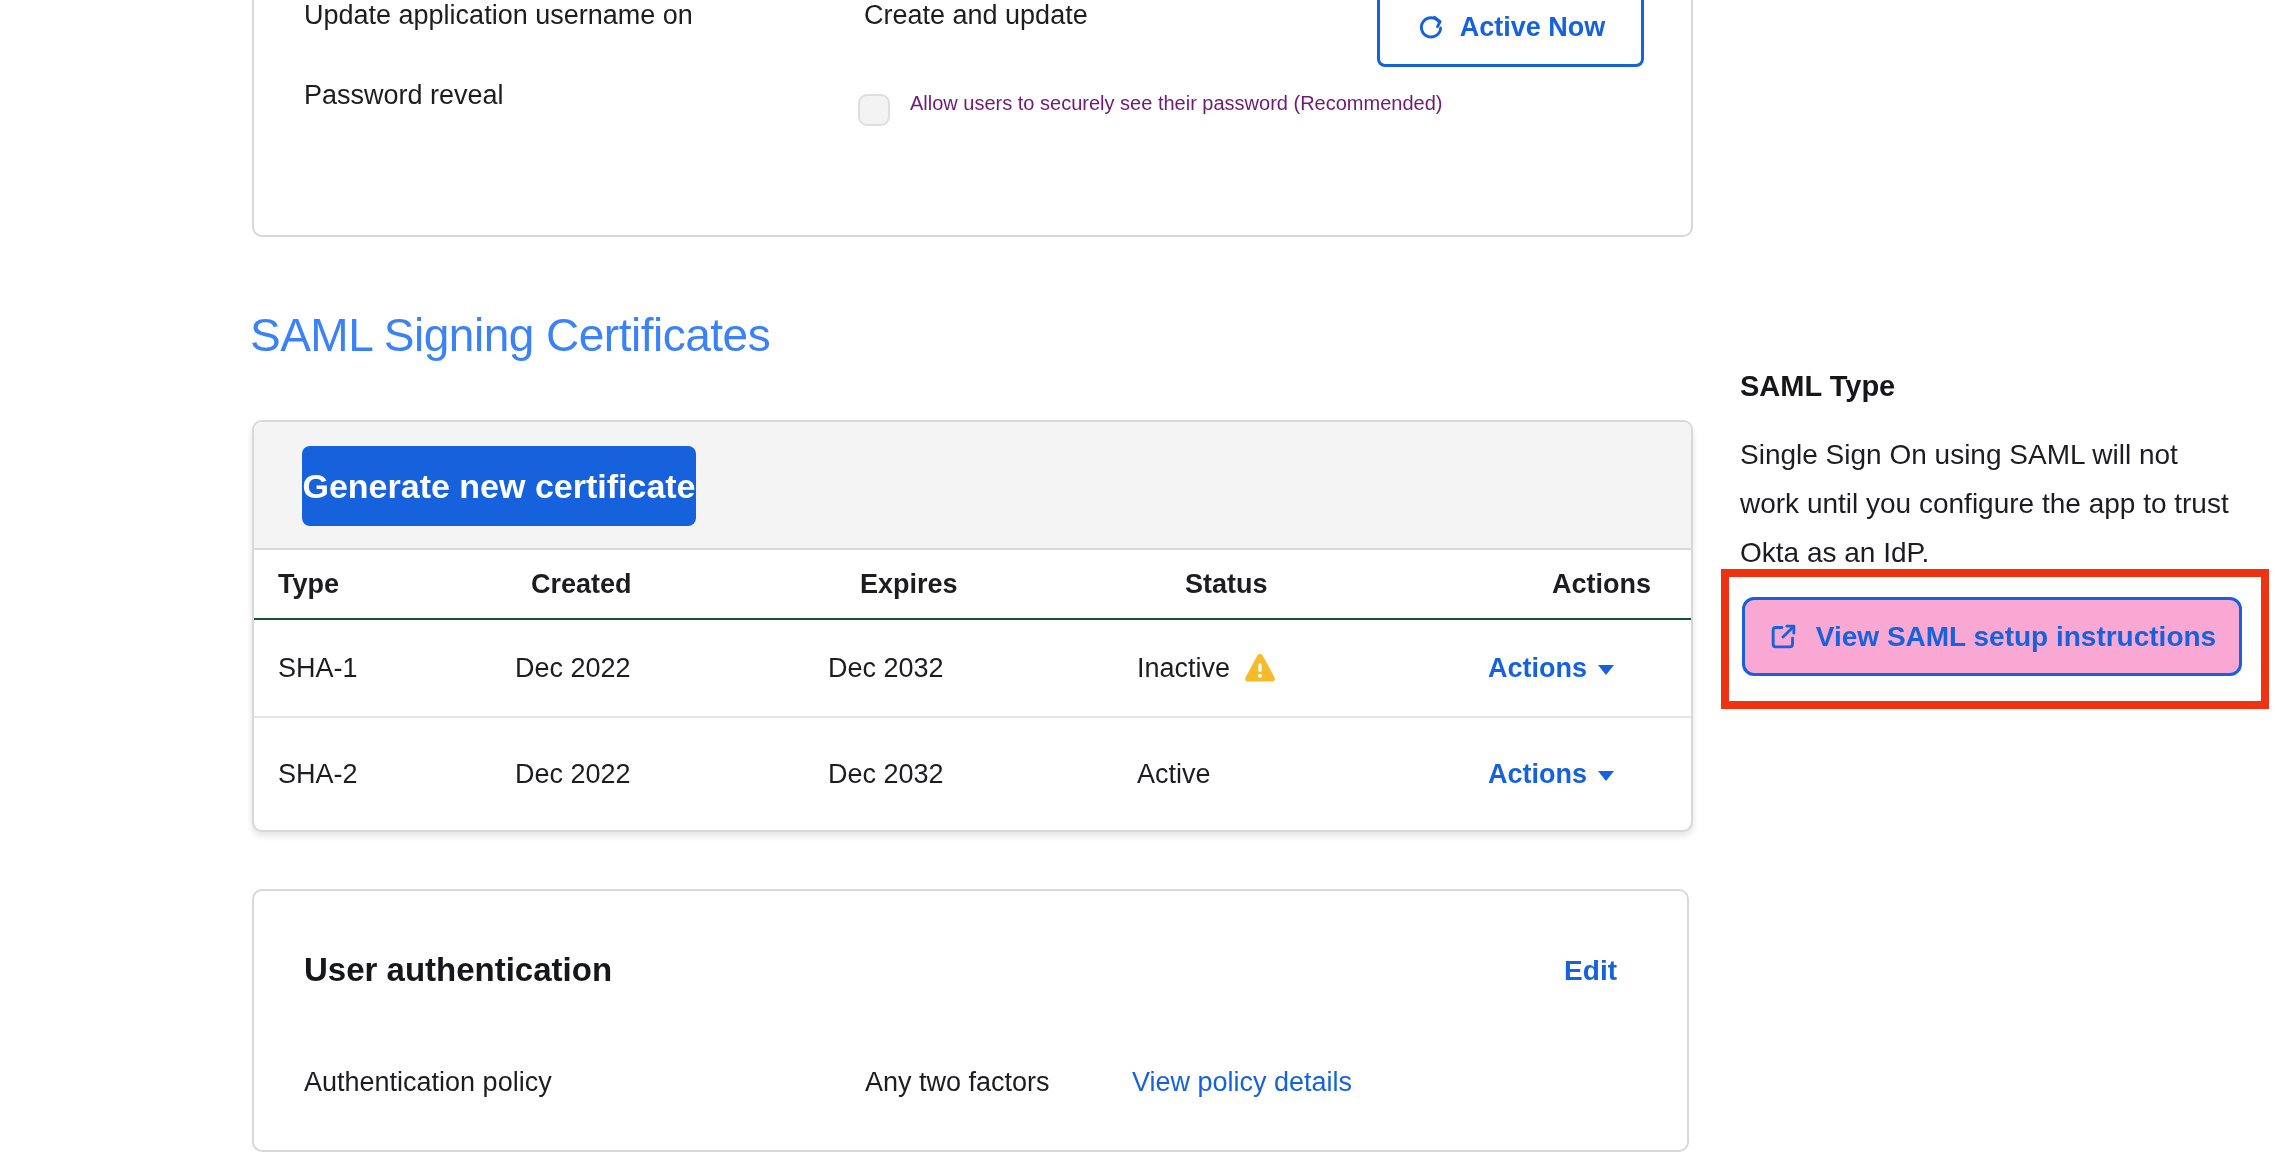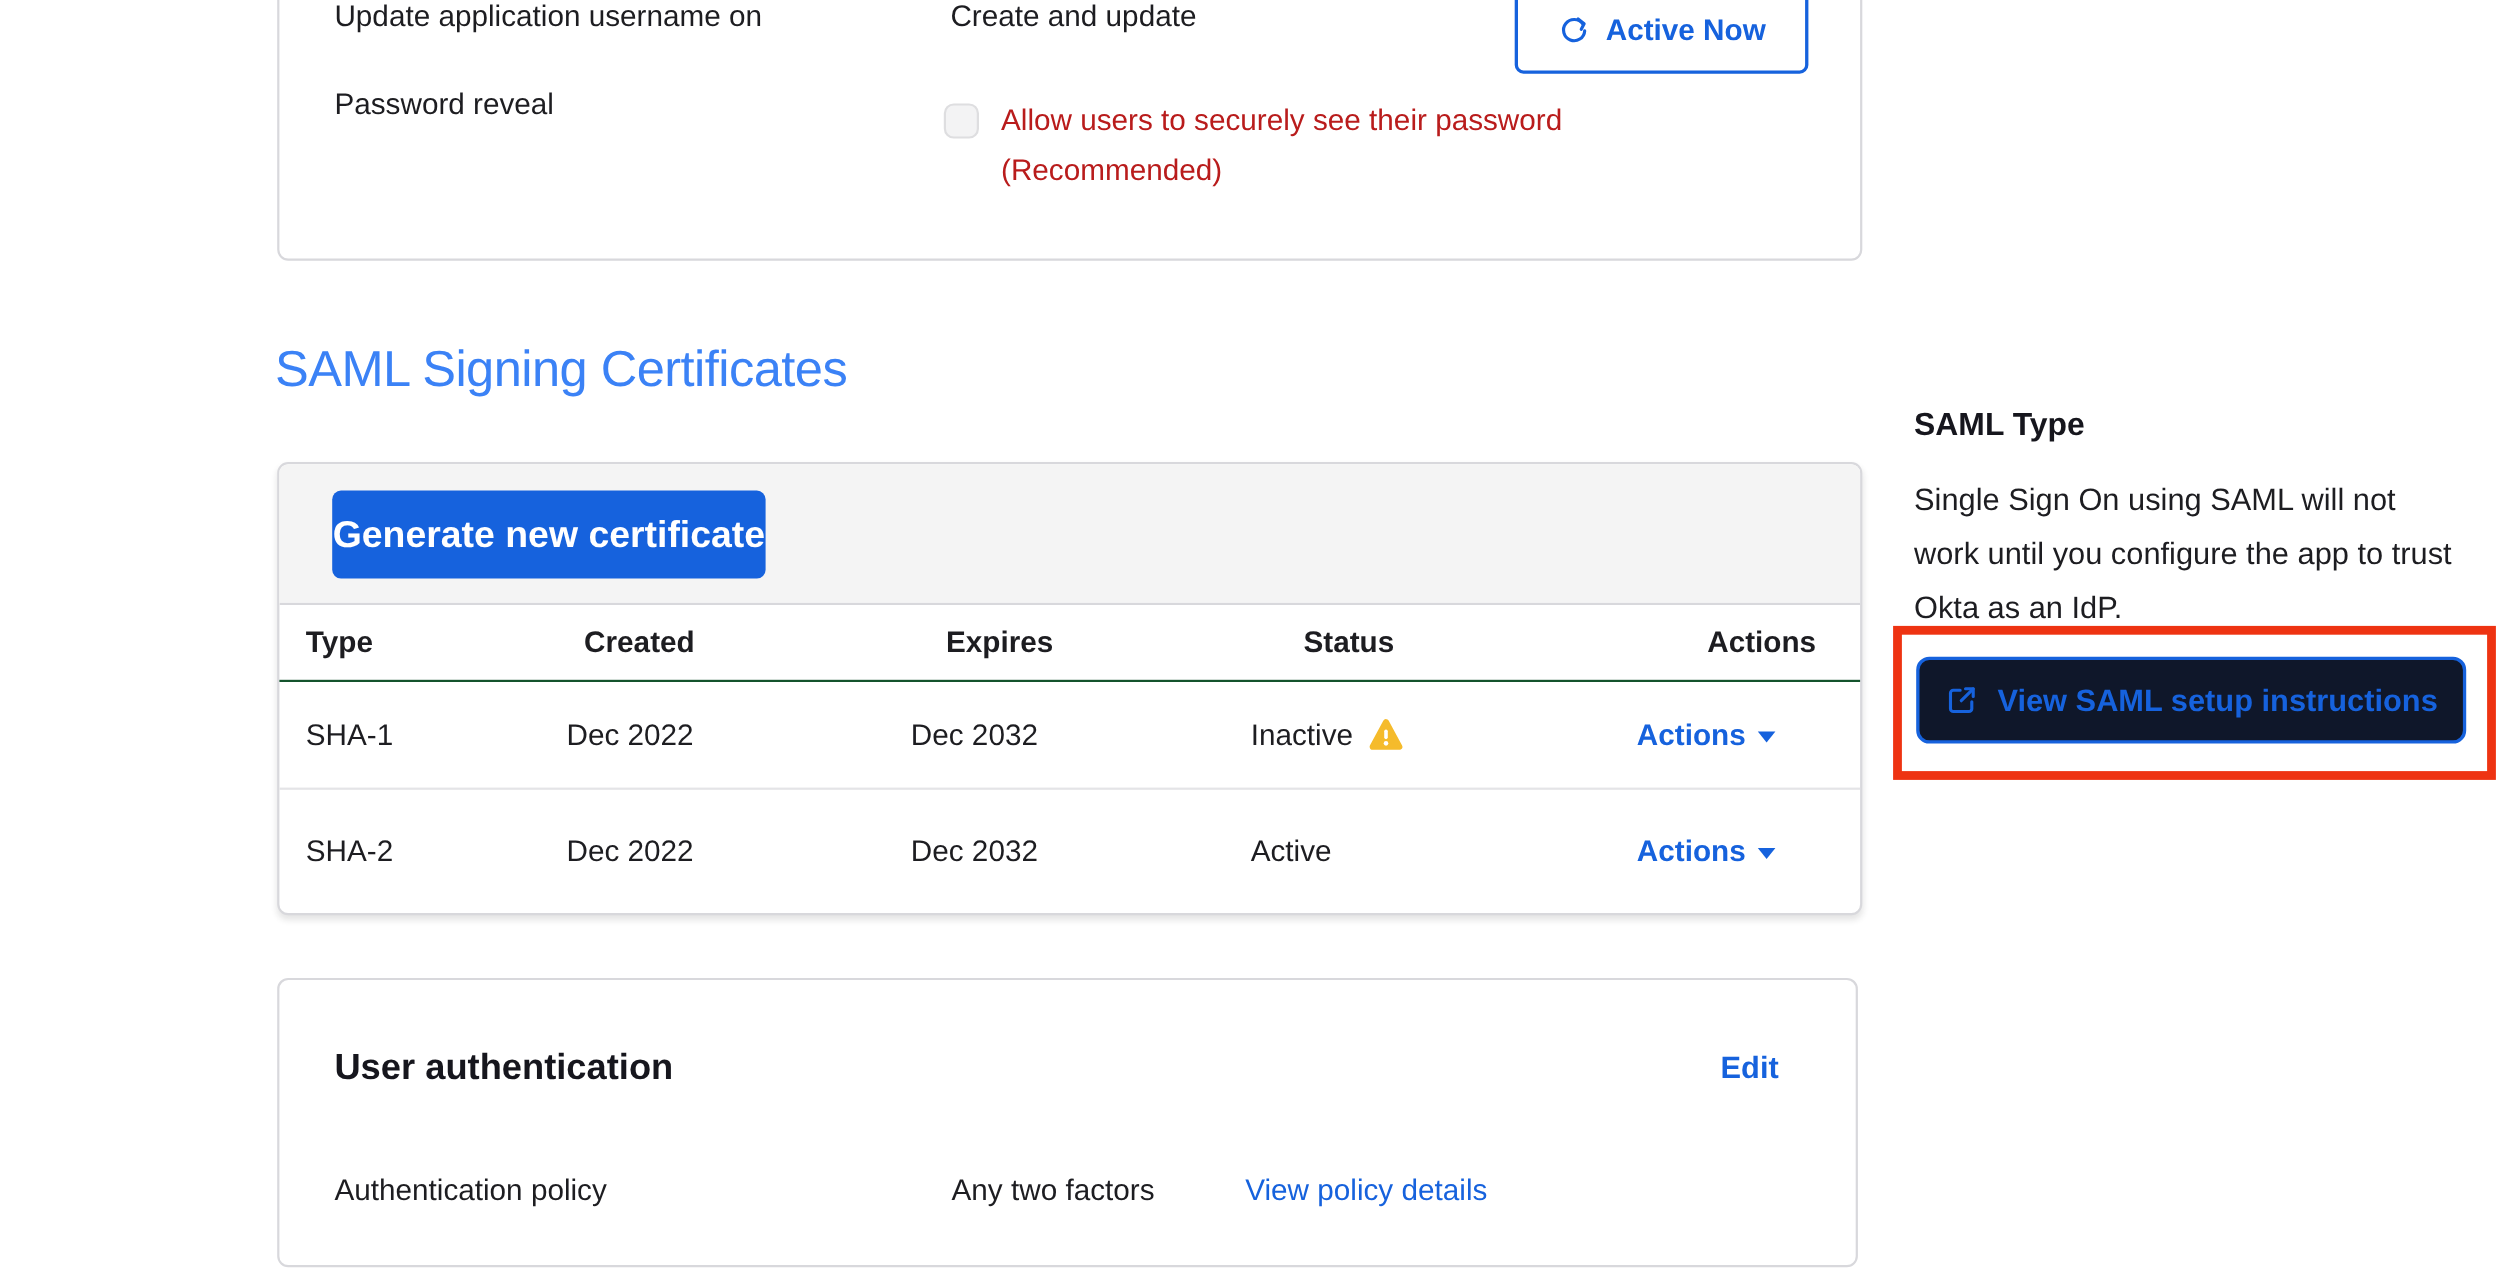--- a/index.html
+++ b/index.html
@@ -29,21 +29,21 @@
     border: 3px solid #1662dd; border-radius: 8px; background: #fff;
     color: #1662dd; font-weight: bold; font-size: 27px; cursor: pointer;
   }
   #password-reveal-label { left: 50px; top: 138px; }
   #password-reveal-checkbox {
     position: absolute; left: 604px; top: 152px; width: 32px; height: 32px;
     background: #f3f3f4; border: 2px solid #dedee0; border-radius: 9px; cursor: pointer;
   }
   #password-reveal-text {
     position: absolute; left: 656px; top: 144px; width: 600px;
-    font-size: 27px; line-height: 46px; color: #b91c1c;
+    font-size: 20px; line-height: 34px; color: #701a75;
   }
 
   
   #cert-heading {
     position: absolute; left: 250px; top: 292px;
     font-size: 46px; font-weight: normal; color: #3b82f6; letter-spacing: -0.5px; margin-top: 16px;
   }
 
   
   #cert-panel {
@@ -93,21 +93,21 @@
     position: absolute; left: 1740px; top: 430px; width: 500px;
     font-size: 28px; line-height: 49px; color: #1d1d21;
   }
   #annotation-box {
     position: absolute; left: 1721px; top: 569px; width: 548px; height: 140px;
     border: 8px solid #ee3312; pointer-events: none;
   }
   #view-saml-btn {
     position: absolute; left: 1742px; top: 597px; width: 500px; height: 79px;
     display: flex; align-items: center; justify-content: center; gap: 17px;
-    background: #0f172a; border: 3px solid #1662dd; border-radius: 12px;
+    background: #f9a8d4; border: 3px solid #1662dd; border-radius: 12px;
     color: #1662dd; font-weight: bold; font-size: 28px; cursor: pointer;
     font-family: inherit;
   }
 
   
   #user-auth-card { left: 252px; top: 889px; width: 1437px; height: 263px; }
   #user-auth-heading {
     position: absolute; left: 50px; top: 60px;
     font-size: 33px; font-weight: bold; color: #16161d;
   }

